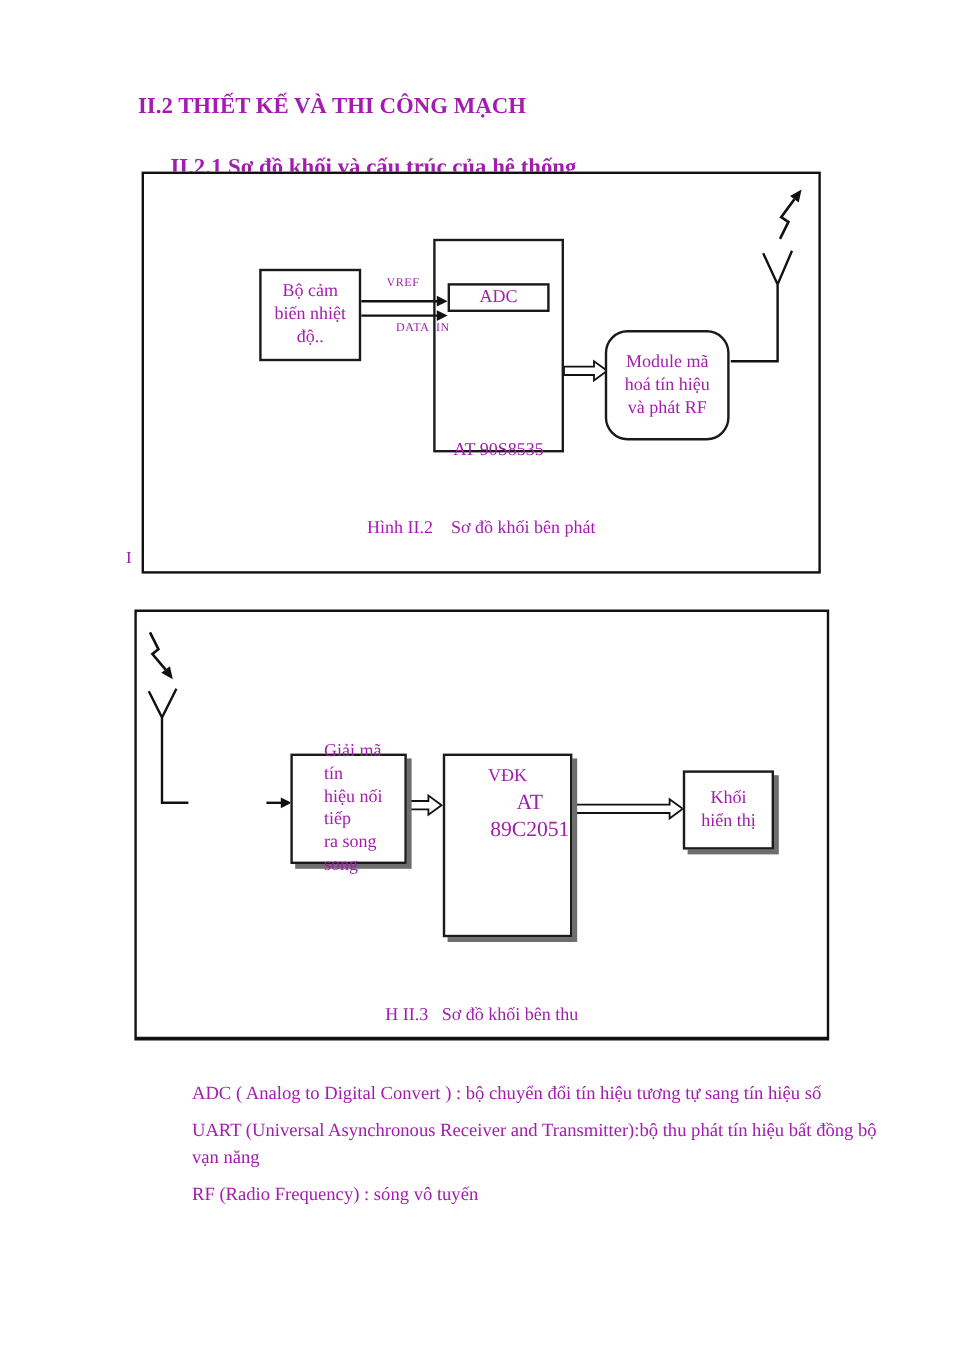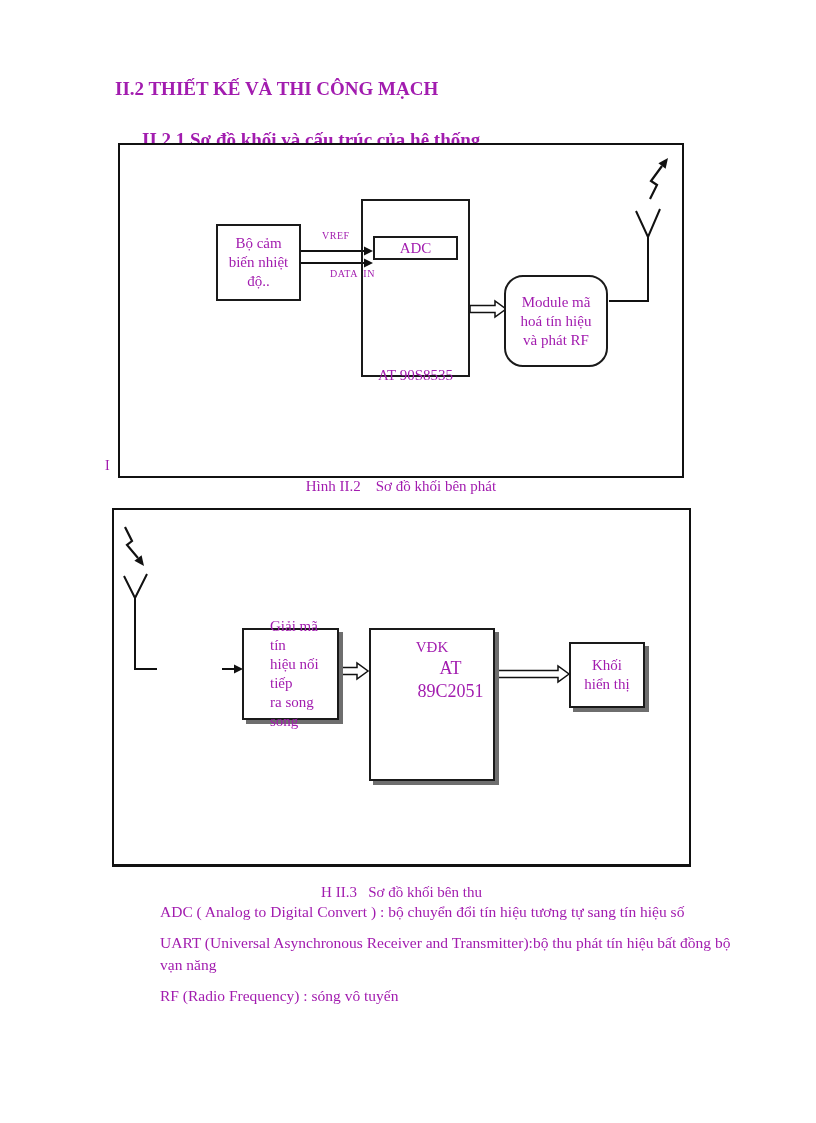--- a/index.html
+++ b/index.html
@@ -18,21 +18,21 @@
   .diagram svg{position:absolute;left:0;top:0;}
 
   .box{
     position:absolute;border:2px solid #1a1a1a;background:#fff;box-sizing:border-box;
     display:flex;flex-direction:column;justify-content:center;text-align:center;
     font-size:15px;line-height:19px;
   }
   .transparent{background:transparent;}
   .shadowed{box-shadow:4px 4px 0 0 #6e6e6e;}
   .small-label{position:absolute;font-size:10px;letter-spacing:.5px;white-space:pre;}
-  .caption{position:absolute;left:0;width:100%;text-align:center;font-size:15px;white-space:pre;margin-top:46px;}
+  .caption{position:absolute;left:0;width:100%;text-align:center;font-size:15px;white-space:pre;}
   .mcu-name{position:absolute;left:0;width:100%;text-align:center;font-size:15px;}
 
   .glossary{position:absolute;left:160px;top:901px;width:594px;font-size:15.5px;line-height:22px;}
   .glossary p{margin:0 0 9px 0;}
 </style>
 </head>
 <body>
 
 <div class="page">
 
@@ -99,21 +99,21 @@
       <path d="M365,160.5 L444,160.5 L444,156 L455,164 L444,172 L444,167.5 L365,167.5 Z" fill="#fff" stroke="#111" stroke-width="1.5"></path>
     </svg>
 
 
     <div class="box shadowed" style="left:128px;top:118px;width:97px;height:92px;text-align:left;padding-left:26px;">
       <div>Giải mã tín</div>
       <div>hiệu nối tiếp</div>
       <div>ra song song</div>
     </div>
 
-    <div class="box shadowed" style="left:255px;top:118px;width:126px;height:153px;justify-content:flex-start;padding-top:8px;">
+    <div class="box shadowed" style="left:255px;top:118px;width:108px;height:153px;justify-content:flex-start;padding-top:8px;">
       <div>VĐK</div>
       <div style="font-size:18px;line-height:23px;margin-left:37px;">AT 89C2051</div>
     </div>
 
     <div class="box shadowed" style="left:455px;top:132px;width:76px;height:66px;">
       <div>Khối</div>
       <div>hiển thị</div>
     </div>
 
     <div class="caption" style="top:328px;">H II.3   Sơ đồ khối bên thu</div>

